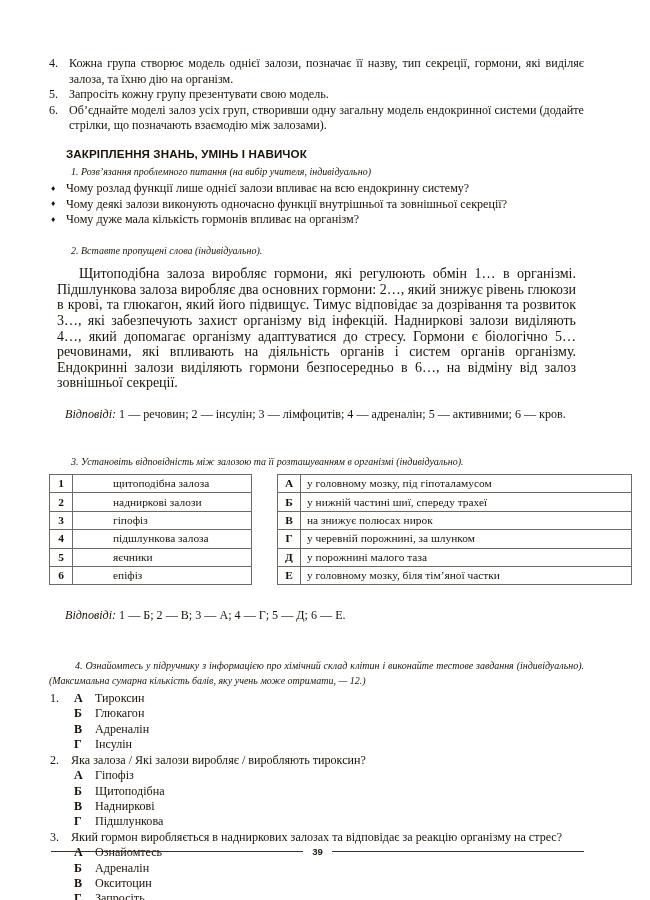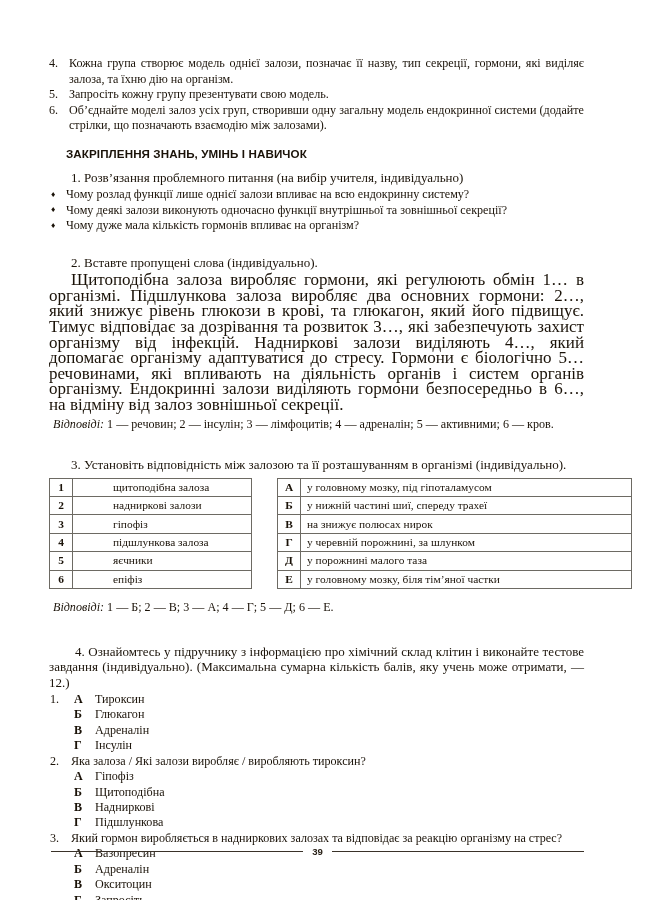--- a/index.html
+++ b/index.html
@@ -48,23 +48,24 @@
   .section-heading {
     font-family: "Liberation Sans", "DejaVu Sans", sans-serif;
     font-weight: bold;
     font-size: 11.6px;
     letter-spacing: 0.1px;
     margin: 13px 0 4px 17px;
   }
 
   
   .task-italic {
-    font-size: 13px;
+    font-style: italic;
+    font-size: 10px;
     line-height: 15.5px;
-    margin: 10px 0 2px 0;
+    margin: 4px 0 2px 0;
     text-indent: 22px;
   }
   .task-italic.justified {
     text-align: justify;
     text-indent: 26px;
   }
 
   
   .diamond-list {
     list-style: none;
@@ -80,31 +81,31 @@
   .diamond-list li .dia {
     position: absolute;
     left: 2px;
     top: -0.5px;
     font-size: 8.5px;
     line-height: 15.4px;
   }
 
   
   .body-para {
-    font-size: 17px;
+    font-size: 14px;
     line-height: 15.6px;
     text-align: justify;
     text-indent: 22px;
-    margin: 0;
+    margin: 8px;
     hyphens: manual;
   }
   .answers-line {
     font-size: 12.1px;
     line-height: 15.6px;
-    margin: 4px;
+    margin: 16px;
   }
   .answers-line .lbl {
     font-style: italic;
   }
 
   
   .match-wrap {
     display: flex;
     margin-top: 5px;
     margin-left: 0px;
@@ -359,21 +360,21 @@
         </li>
       </ul>
     </li>
 
     <li>
       <span class="qnum">3.</span>
       <span>Який гормон виробляється в надниркових залозах та відповідає за реакцію організму на стрес?</span>
       <ul class="opts">
         <li>
           <span class="olet">А</span>
-          <span>Вазопресин</span>
+          <span>Ознайомтесь</span>
         </li>
         <li>
           <span class="olet">Б</span>
           <span>Адреналін</span>
         </li>
         <li>
           <span class="olet">В</span>
           <span>Окситоцин</span>
         </li>
         <li>

